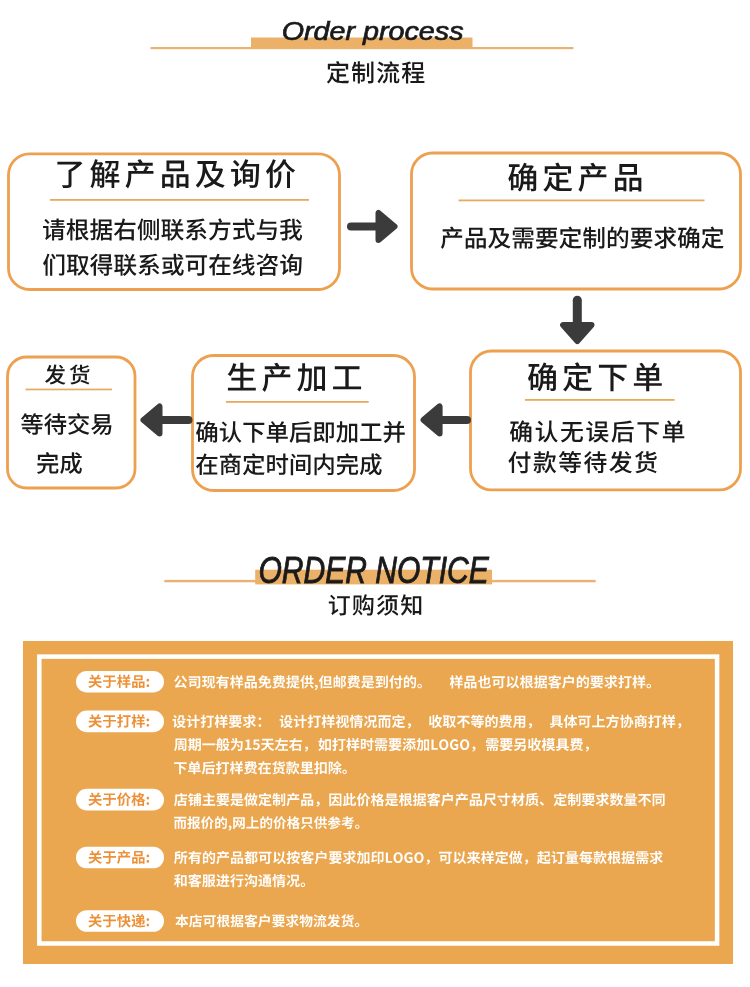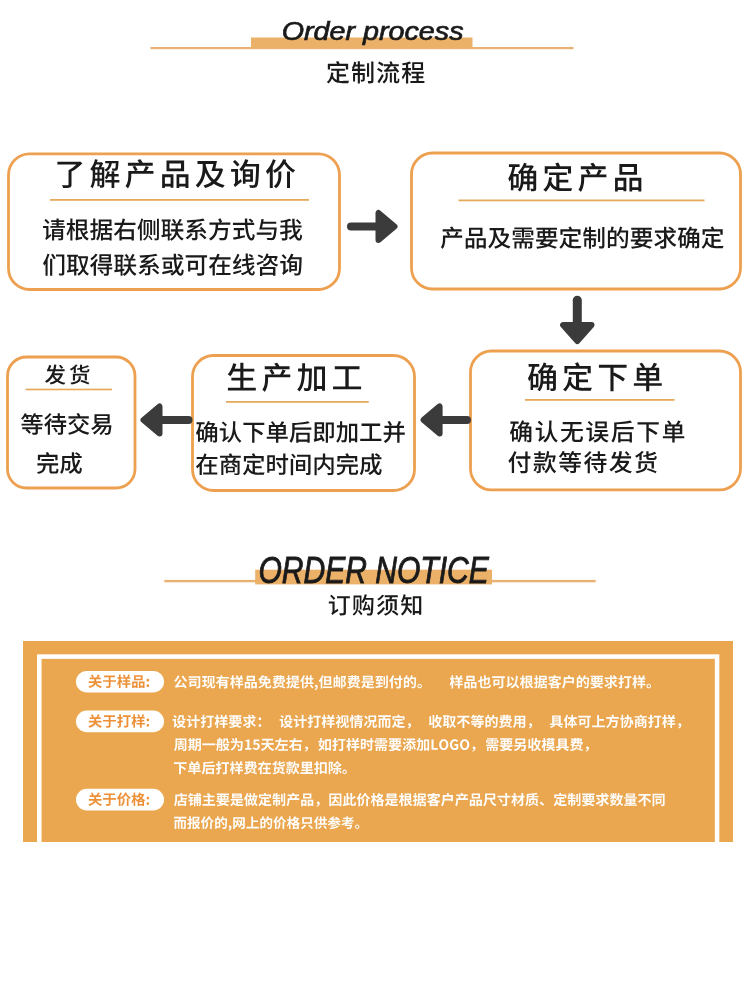--- a/index.html
+++ b/index.html
@@ -1,14 +1,14 @@
 <!DOCTYPE html>
 <html><head><meta charset="utf-8"><style>
 html,body{margin:0;padding:0;background:#fff}
-#pg{position:relative;width:750px;height:842px;overflow:hidden;font-family:"Liberation Sans",sans-serif}
+#pg{position:relative;width:750px;height:987px;overflow:hidden;font-family:"Liberation Sans",sans-serif}
 svg{position:absolute;left:0;top:0}
 </style></head><body>
 <div id="pg">
 <svg width="750" height="987" viewBox="0 0 750 987">
       <defs>
 <path id="g0" d="M54 -95C49 -50 36 -15 8 6C14 9 23 18 27 22C42 8 54 -10 63 -31C86 9 122 17 172 17H232C233 10 237 -1 241 -7C226 -6 184 -6 173 -6C160 -6 148 -7 137 -9V-53H209V-75H137V-112H197V-134H54V-112H112V-16C95 -23 81 -37 72 -60C74 -71 76 -81 78 -92ZM104 -206C108 -200 112 -191 115 -184H19V-125H42V-161H206V-125H231V-184H142C139 -192 133 -204 128 -213Z"></path>
 <path id="g1" d="M166 -189V-49H188V-189ZM210 -208V-9C210 -5 209 -4 205 -4C200 -4 187 -4 173 -4C176 3 179 14 180 20C199 20 214 20 222 16C230 12 233 5 233 -9V-208ZM32 -206C28 -182 19 -156 8 -140C14 -138 23 -134 28 -132H10V-110H70V-88H21V1H42V-67H70V21H92V-67H121V-22C121 -19 120 -18 118 -18C116 -18 108 -18 99 -18C102 -13 105 -4 105 2C118 2 128 2 135 -2C141 -6 143 -12 143 -21V-88H92V-110H150V-132H92V-155H140V-176H92V-210H70V-176H48C50 -184 52 -193 54 -201ZM70 -132H29C33 -138 37 -146 40 -155H70Z"></path>
 <path id="g2" d="M143 -90V10H164V-90ZM100 -90V-65C100 -43 96 -16 66 4C72 8 80 15 83 20C117 -4 121 -37 121 -64V-90ZM186 -90V-13C186 3 188 8 192 12C196 15 202 17 207 17C210 17 216 17 220 17C224 17 229 16 232 14C236 12 238 8 240 3C241 -2 242 -14 242 -26C237 -28 230 -31 226 -34C226 -23 226 -14 225 -10C224 -6 224 -4 223 -3C222 -2 220 -2 218 -2C217 -2 214 -2 213 -2C211 -2 210 -2 209 -3C208 -4 208 -7 208 -11V-90ZM20 -191C35 -182 54 -169 64 -160L78 -179C68 -188 48 -200 33 -208ZM9 -122C25 -115 45 -103 55 -94L68 -114C58 -122 38 -133 22 -140ZM14 2 34 18C50 -6 66 -36 80 -62L62 -78C48 -49 28 -17 14 2ZM139 -206C142 -198 146 -188 149 -180H80V-158H126C117 -146 105 -132 101 -127C96 -123 88 -121 83 -120C84 -115 88 -103 88 -98C97 -101 109 -102 208 -109C213 -102 217 -96 220 -92L239 -104C230 -118 211 -141 196 -158L178 -147C183 -141 188 -134 194 -128L126 -124C134 -134 144 -147 153 -158H236V-180H173C170 -189 165 -202 160 -211Z"></path>
 <path id="g3" d="M137 -181H205V-140H137ZM115 -201V-120H228V-201ZM112 -54V-34H159V-6H96V15H242V-6H182V-34H230V-54H182V-80H236V-101H106V-80H159V-54ZM88 -208C69 -199 37 -192 9 -188C12 -182 15 -174 16 -169C27 -171 38 -172 50 -175V-141H11V-118H47C37 -92 22 -62 6 -44C10 -39 16 -29 18 -22C29 -37 40 -58 50 -81V21H73V-83C80 -73 89 -61 92 -54L106 -73C101 -79 80 -101 73 -107V-118H102V-141H73V-180C84 -183 95 -186 104 -190Z"></path>
 <path id="g4" d="M24 -192V-169H178C160 -152 136 -134 114 -123V-8C114 -4 112 -2 106 -2C101 -2 81 -2 61 -3C65 4 70 14 71 21C96 21 113 21 124 17C135 14 138 7 138 -8V-112C170 -129 203 -156 226 -180L207 -194L201 -192Z"></path>

